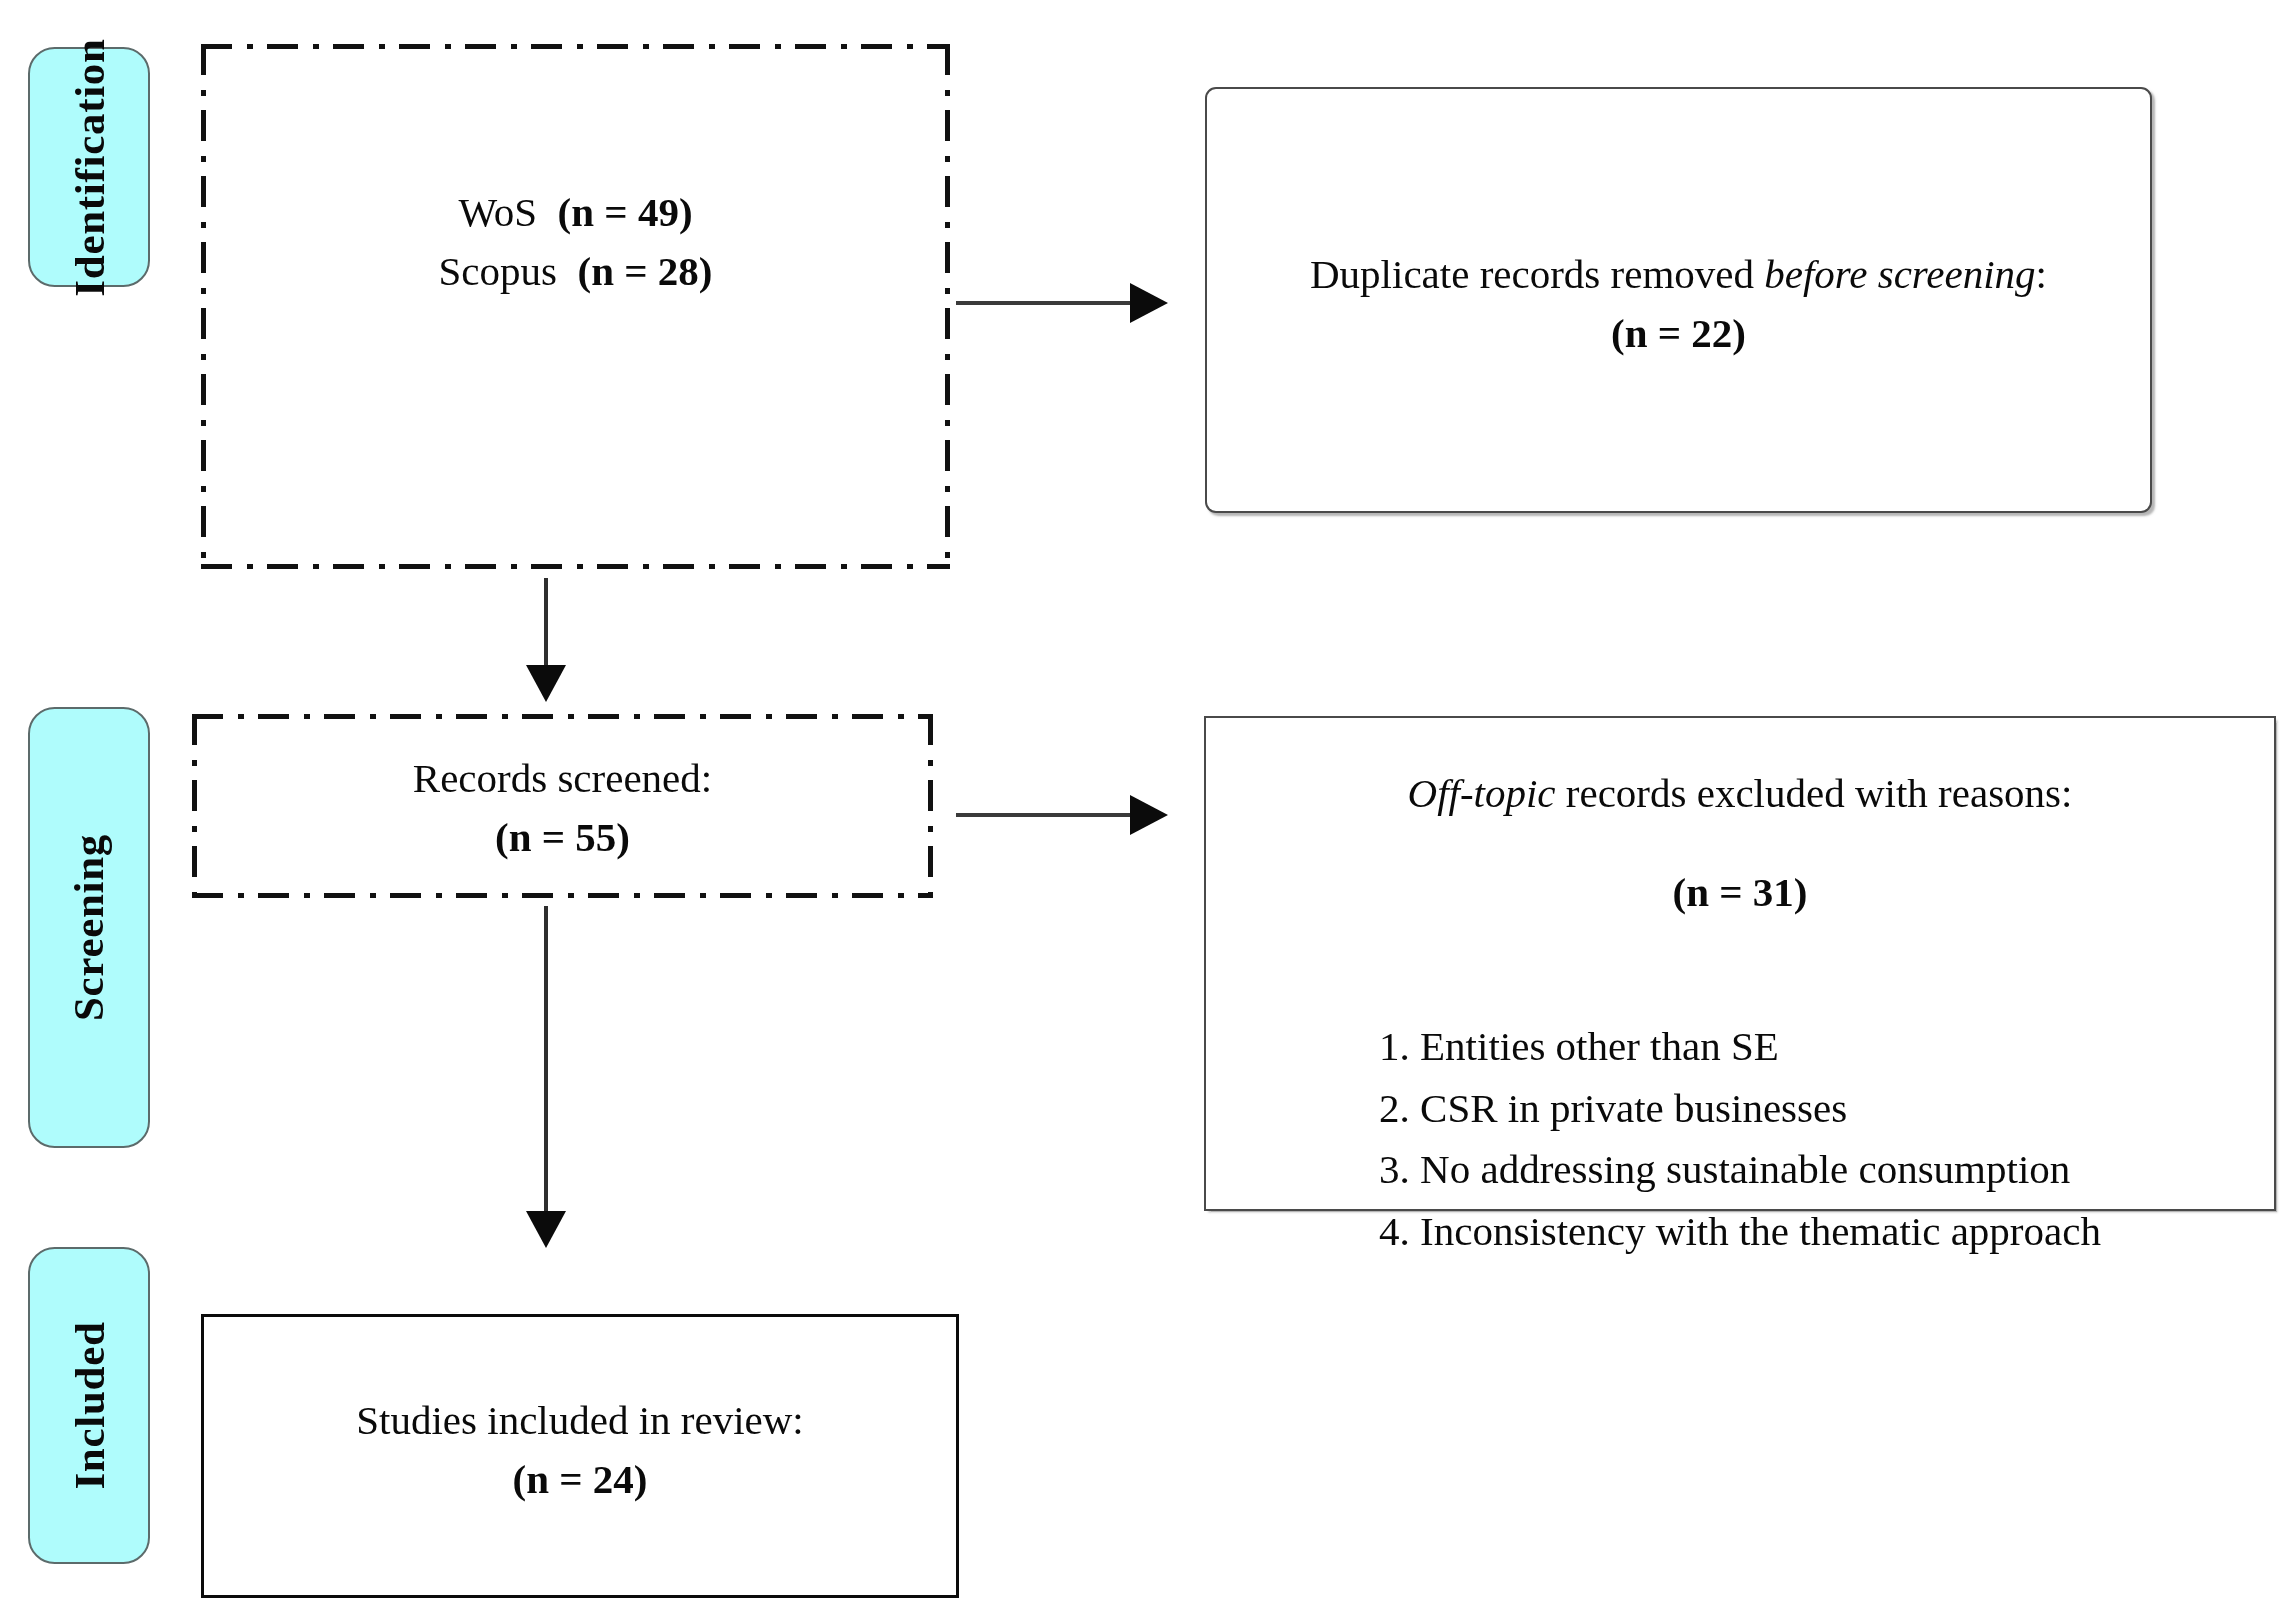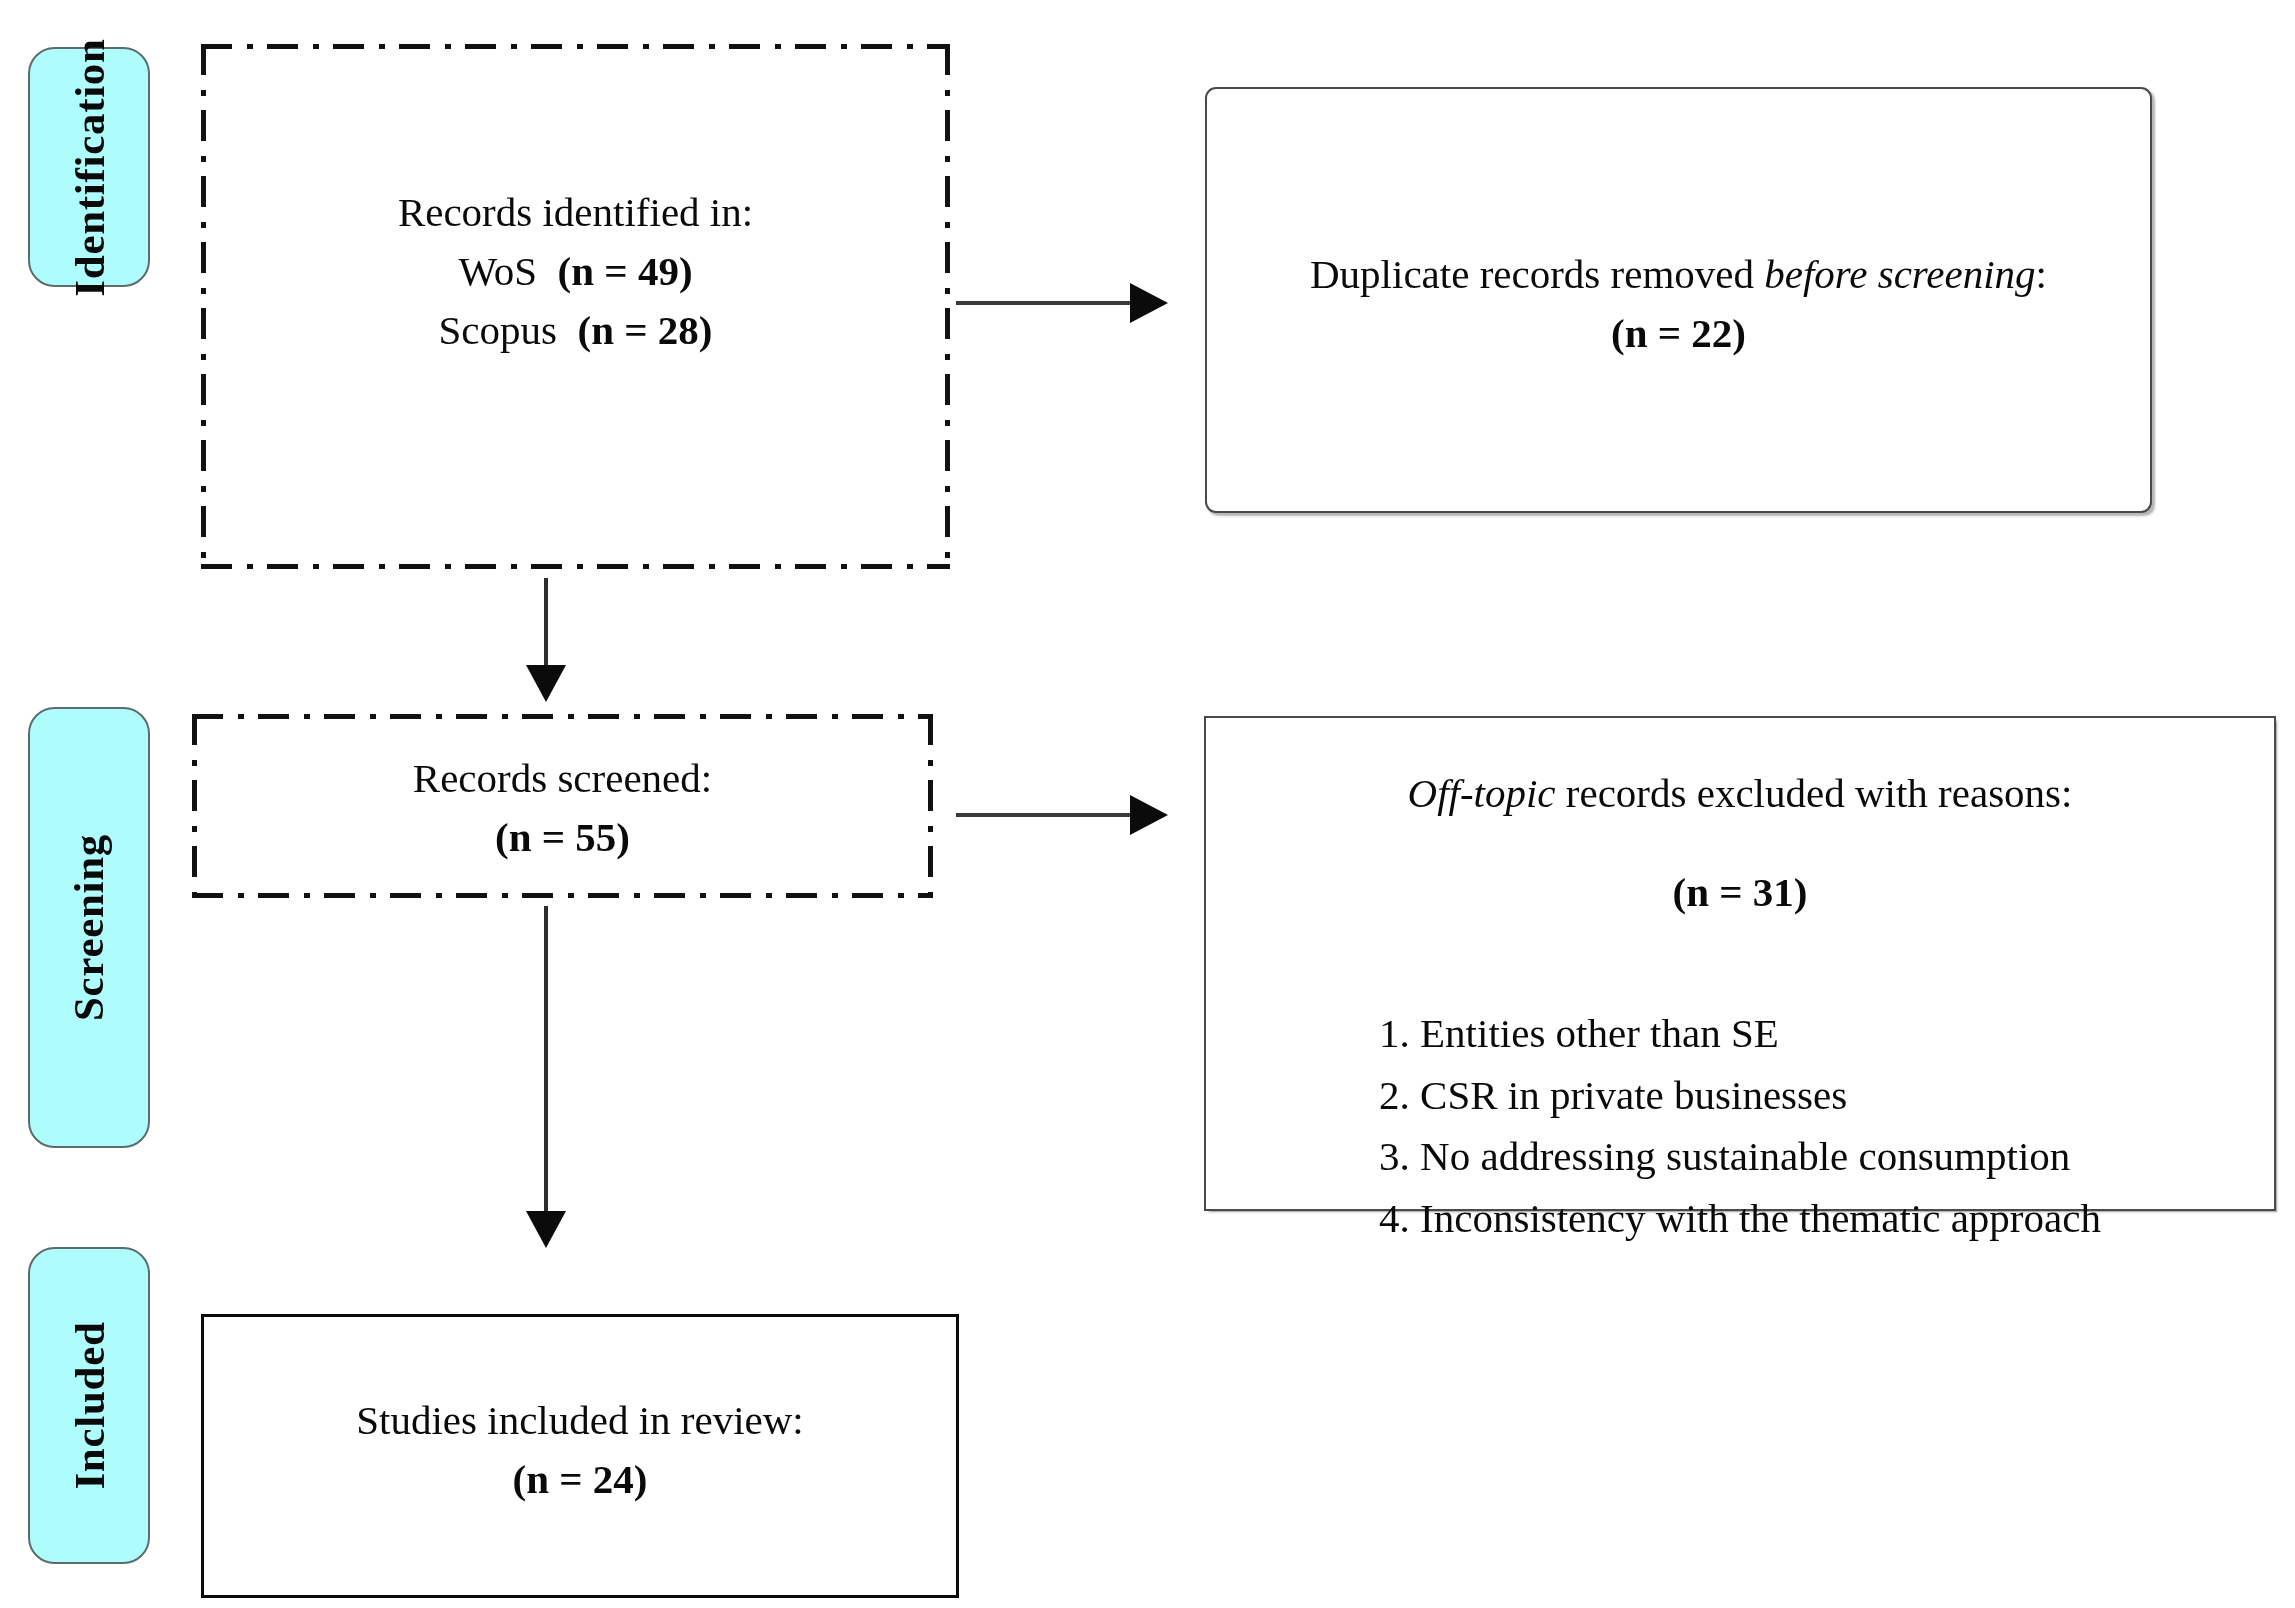--- a/index.html
+++ b/index.html
@@ -84,21 +84,21 @@
     font-size: 41px;
     line-height: 1.44;
     color: #0a0a0a;
     white-space: nowrap;
   }
   .box-line.bold { font-weight: bold; }
   .box-line .it { font-style: italic; }
 
   
   .reasons {
-    margin: 1px;
+    margin: 14px;
     padding: 0;
     list-style: none;
     text-align: left;
     align-self: center;
   }
   .reasons li {
     font-size: 41px;
     line-height: 1.50;
     color: #0a0a0a;
     white-space: nowrap;
@@ -182,21 +182,20 @@
 
   <div class="stage-pill" id="pill-screening">
     <span class="pill-text">Screening</span>
   </div>
 
   <div class="stage-pill" id="pill-included">
     <span class="pill-text">Included</span>
   </div>
 
   <div class="flow-box box-dashdot" id="box-identified">
-    <div class="box-line">Records identified in:</div>
     <div class="box-line">
       <span>WoS</span>&nbsp;&nbsp;<b>(n = 49)</b>
     </div>
     <div class="box-line">
       <span>Scopus</span>&nbsp;&nbsp;<b>(n = 28)</b>
     </div>
   </div>
 
   <div class="flow-box box-solid" id="box-duplicates">
     <div class="box-line">

